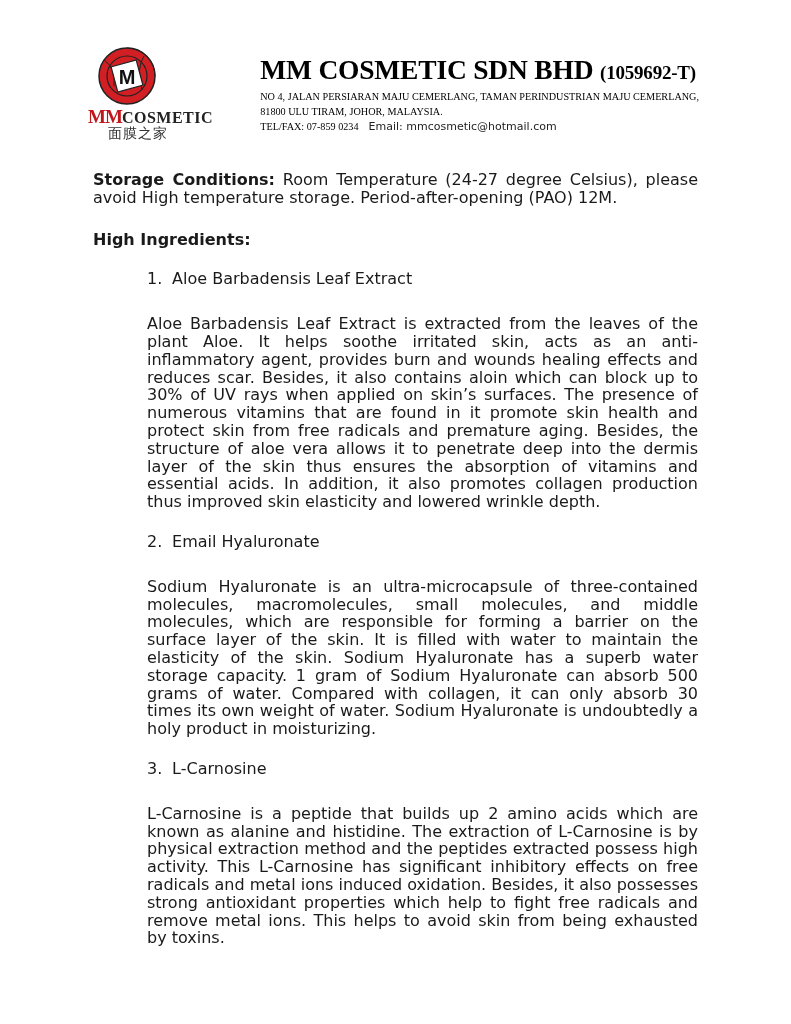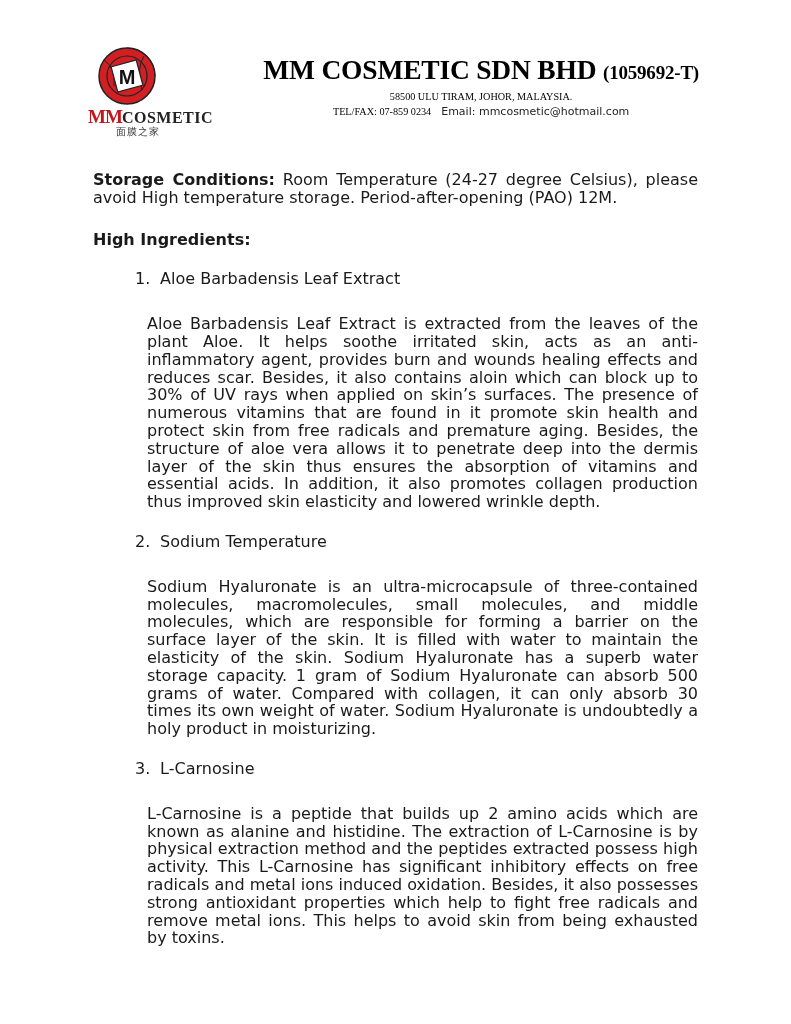--- a/index.html
+++ b/index.html
@@ -7,37 +7,37 @@
     .page { position: absolute; left: 0; top: 0; width: 791px; height: 1024px; background: #fff; }
 
     
     .logo { position: absolute; left: 88px; top: 46px; width: 95px; height: 90px; }
     .logo svg { position: absolute; left: 8px; top: 0; }
     .logo-text { position: absolute; left: 0; top: 60px; width: 100px; text-align: center;
       font-family: "Liberation Serif", serif; font-weight: bold; color: #c0171c; white-space: nowrap; }
     .logo-text .big { font-size: 19px; letter-spacing: -1px; margin-top: 46px; }
     .logo-text .small { font-size: 16px; color: #222; letter-spacing: 0.5px; }
     .logo-cn { position: absolute; left: 0; top: 79px; width: 100px; text-align: center;
-      font-family: "DejaVu Sans", sans-serif; font-size: 10px; color: #333; letter-spacing: 1px; }
+      font-family: "DejaVu Sans", sans-serif; font-size: 14px; color: #333; letter-spacing: 1px; }
 
-    .company { position: absolute; right: 92px; top: 54px; text-align: center;
+    .company { position: absolute; right: 92px; top: 54px; text-align: left;
       font-family: "Liberation Serif", serif; color: #000; }
     .company-name { font-size: 27.5px; font-weight: bold; letter-spacing: -0.2px; line-height: 32px; white-space: nowrap; }
     .company-name .reg { font-size: 19px; }
     .addr { font-size: 10.2px; line-height: 15px; white-space: nowrap; }
     .contact { font-size: 10.2px; line-height: 16px; white-space: nowrap; }
     .contact .email { font-family: "DejaVu Sans", sans-serif; font-size: 11px; margin-left: 10px; color: #222; }
 
     
     .content { position: absolute; left: 93px; top: 171px; width: 605px;
       font-family: "DejaVu Sans", sans-serif; font-size: 16px; line-height: 17.8px; color: #1a1a1a; }
     .justify { text-align: justify; text-align-last: left; margin: 0; }
     .bold { font-weight: bold; }
     .section-title { margin: 24px 0 0 0; font-weight: bold; }
-    .item-title { margin: 22px 0 0 42px; }
+    .item-title { margin: 22px 0 0 54px; }
     .item-title .num { display: inline-block; width: 20px; }
     .item-body { margin: 27px 0 0 54px; width: 551px; text-align: justify; text-align-last: left; }
     .item-title.last { margin-top: 86px; }
   </style>
 </head>
 <body>
 
 <div class="page">
 
   <div class="logo">
@@ -51,33 +51,34 @@
         <rect x="18" y="17" width="26" height="26" fill="#ffffff" stroke="#222" stroke-width="1.2"></rect>
       </g>
       <text x="31" y="38" text-anchor="middle" font-family="Liberation Sans, sans-serif" font-weight="bold" font-size="20" fill="#111">M</text>
     </svg>
     <div class="logo-text"><span class="big">MM</span><span class="small">COSMETIC</span></div>
     <div class="logo-cn">面膜之家</div>
   </div>
 
   <div class="company">
     <div class="company-name"><span>MM COSMETIC SDN BHD</span> <span class="reg">(1059692-T)</span></div>
-    <div class="addr">58500 ULU TIRAM, JOHOR, MALAYSIA.</div>
+    <div class="addr">NO 4, JALAN PERSIARAN MAJU CEMERLANG, TAMAN PERINDUSTRIAN MAJU CEMERLANG,</div>
+    <div class="addr">81800 ULU TIRAM, JOHOR, MALAYSIA.</div>
     <div class="contact"><span>TEL/FAX: 07-859 0234</span><span class="email">Email: mmcosmetic@hotmail.com</span></div>
   </div>
 
   <div class="content">
     <p class="justify"><span class="bold">Storage Conditions:</span><span> Room Temperature (24-27 degree Celsius), please avoid High temperature storage. Period-after-opening (PAO) 12M.</span></p>
 
     <div class="section-title">High Ingredients:</div>
 
     <div class="item-title"><span class="num">1.</span> <span>Aloe Barbadensis Leaf Extract</span></div>
     <p class="item-body">Aloe Barbadensis Leaf Extract is extracted from the leaves of the plant Aloe. It helps soothe irritated skin, acts as an anti-inflammatory agent, provides burn and wounds healing effects and reduces scar. Besides, it also contains aloin which can block up to 30% of UV rays when applied on skin’s surfaces. The presence of numerous vitamins that are found in it promote skin health and protect skin from free radicals and premature aging. Besides, the structure of aloe vera allows it to penetrate deep into the dermis layer of the skin thus ensures the absorption of vitamins and essential acids. In addition, it also promotes collagen production thus improved skin elasticity and lowered wrinkle depth.</p>
 
-    <div class="item-title"><span class="num">2.</span> <span>Sodium Temperature</span></div>
+    <div class="item-title"><span class="num">2.</span> <span>Email Hyaluronate</span></div>
     <p class="item-body">Sodium Hyaluronate is an ultra-microcapsule of three-contained molecules, macromolecules, small molecules, and middle molecules, which are responsible for forming a barrier on the surface layer of the skin. It is filled with water to maintain the elasticity of the skin. Sodium Hyaluronate has a superb water storage capacity. 1 gram of Sodium Hyaluronate can absorb 500 grams of water. Compared with collagen, it can only absorb 30 times its own weight of water. Sodium Hyaluronate is undoubtedly a holy product in moisturizing.</p>
 
     <div class="item-title"><span class="num">3.</span> <span>L-Carnosine</span></div>
     <p class="item-body">L-Carnosine is a peptide that builds up 2 amino acids which are known as alanine and histidine. The extraction of L-Carnosine is by physical extraction method and the peptides extracted possess high activity. This L-Carnosine has significant inhibitory effects on free radicals and metal ions induced oxidation. Besides, it also possesses strong antioxidant properties which help to fight free radicals and remove metal ions. This helps to avoid skin from being exhausted by toxins.</p>
 
     <div class="item-title last"><span class="num">4.</span> <span>Oligopeptides-1</span></div>
   </div>
 </div>
 
 </body></html>

